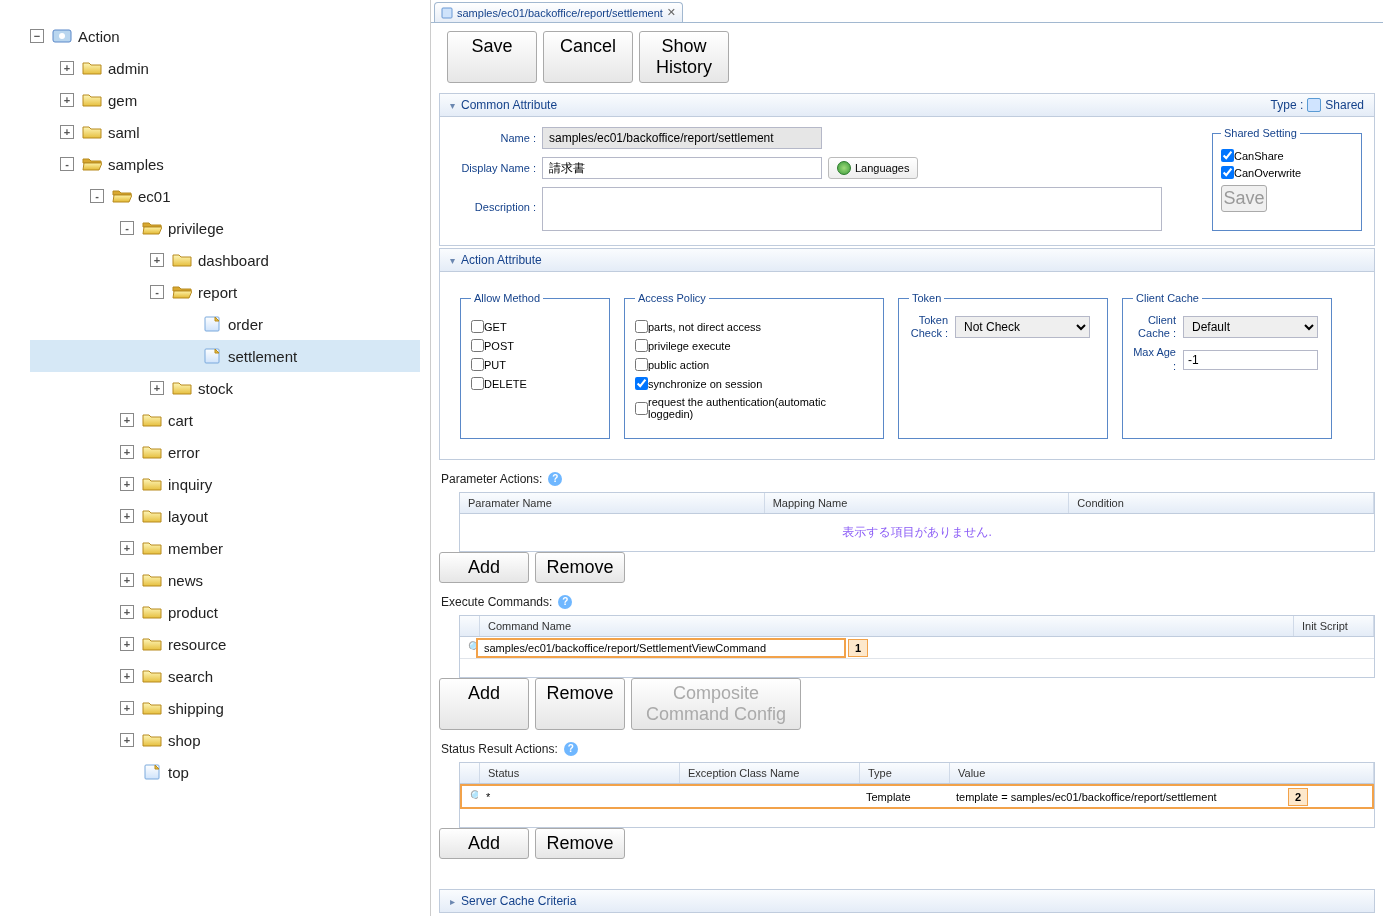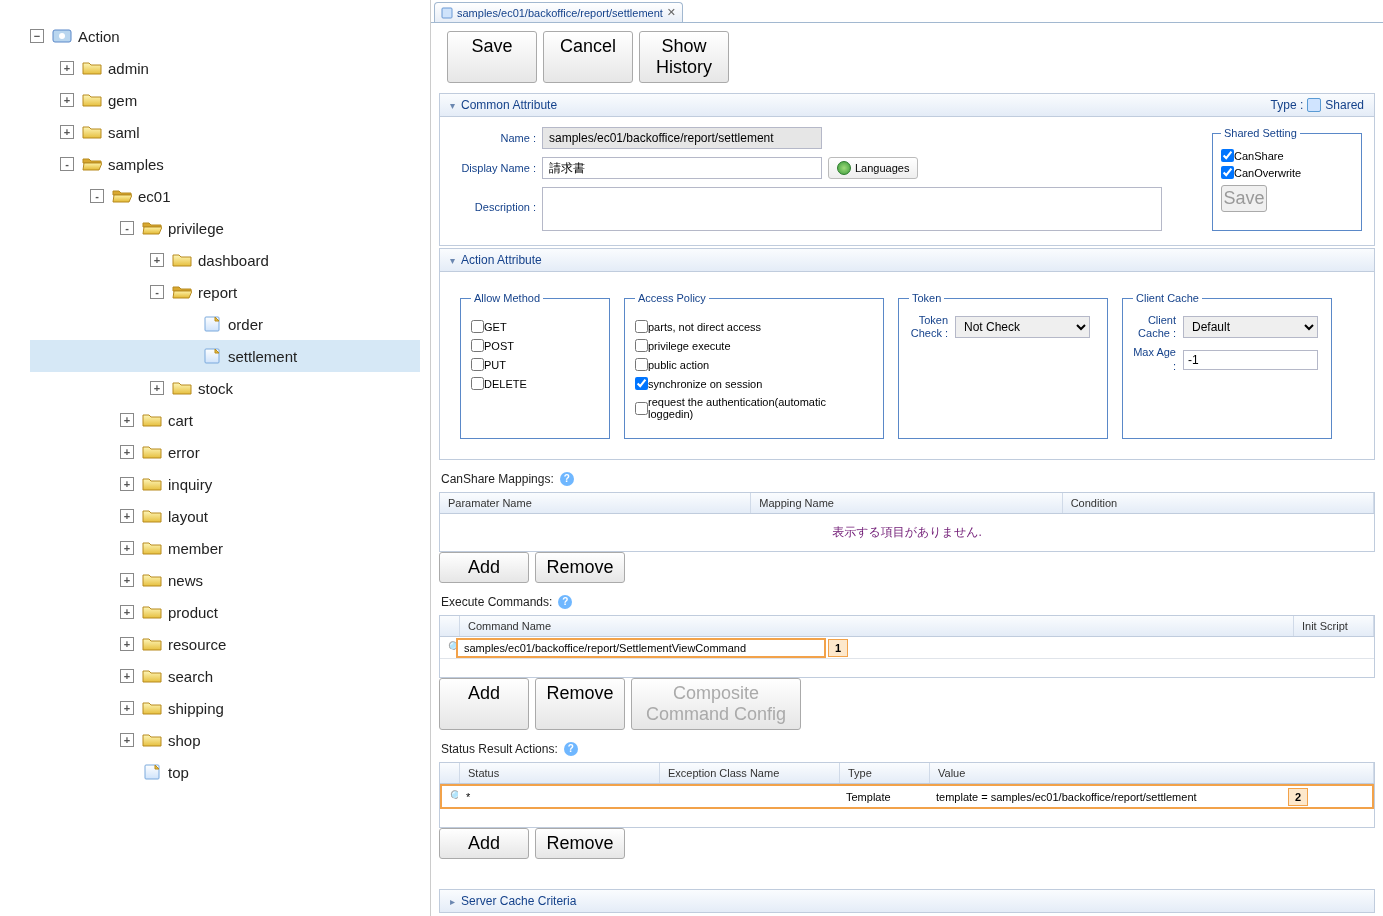--- a/index.html
+++ b/index.html
@@ -59,24 +59,24 @@
 fieldset.grp { border: 1px solid #5a88c8; padding: 10px 10px 12px 10px; font-size: 11px; }
 fieldset.grp legend { color: #15428b; padding: 0 3px; font-size: 11px; }
 .grp .chk-row { margin: 6px 0; }
 .select { border: 1px solid #b5b8c8; padding: 2px 4px; font-size: 12px; width: 135px; }
 .num-input { border: 1px solid #b5b8c8; padding: 2px 4px; width: 135px; font-size: 12px; }
 .field-lbl { text-align: right; padding-right: 5px; color: #15428b; font-size: 11px; line-height: 1.2; }
 
 
 .sub-label { font-size: 12px; color: #222; margin: 12px 0 6px 2px; display: flex; align-items: center; gap: 6px; }
 .help-icon { width: 14px; height: 14px; border-radius: 50%; background: #6fb7ff; color: #fff; text-align: center; font-size: 10px; line-height: 14px; font-weight: bold; }
-.grid { border: 1px solid #c0ccdd; }
+.grid { border: 1px solid #c0ccdd; margin-left: 20px; }
 .grid-head { display: flex; background: linear-gradient(#fafcfe,#e4ecf7); border-bottom: 1px solid #c0ccdd; }
 .grid-head > div { padding: 4px 8px; font-size: 11px; color: #333; border-right: 1px solid #d0dae8; }
-.grid-empty { text-align: center; padding: 10px; font-size: 12px; color: #701a75; }
+.grid-empty { text-align: center; padding: 10px; font-size: 12px; color: #8b5cf6; }
 .grid-row { display: flex; border-bottom: 1px solid #e0e4ea; align-items: center; }
 .grid-row > div { padding: 4px 8px; font-size: 11px; overflow: hidden; text-overflow: ellipsis; white-space: nowrap; }
 .grid-blank { height: 18px; }
 .mag-icon { width: 14px; text-align: center; color: #4a7fc7; cursor: pointer; }
 .btn-row { display: flex; gap: 6px; }
 .btn.disabled { color: #aaa; }
 .highlight-cell { border: 2px solid #f2a24a; background: #fff; padding: 2px 6px !important; }
 .num-box { background: #fde8cc; border: 1px solid #f2a24a; width: 20px; height: 18px; display: flex; align-items: center; justify-content: center; font-weight: bold; font-size: 11px; }
 
 
@@ -404,21 +404,21 @@
           <select class="select"><option>Default</option></select>
         </div>
         <div style="display:flex;align-items:center;gap:2px;margin-top:6px">
           <div class="field-lbl" style="width:48px"><span>Max Age :</span></div>
           <input class="num-input" value="-1" style="">
         </div>
       </fieldset>
     </div>
 
     <div class="sub-label">
-      <span>CanShare Mappings:</span>
+      <span>Parameter Actions:</span>
       <span class="help-icon">?</span>
     </div>
     <div class="grid">
       <div class="grid-head">
         <div style="flex:1">Paramater Name</div>
         <div style="flex:1">Mapping Name</div>
         <div style="flex:1">Condition</div>
       </div>
       <div class="grid-empty">表示する項目がありません.</div>
     </div>

